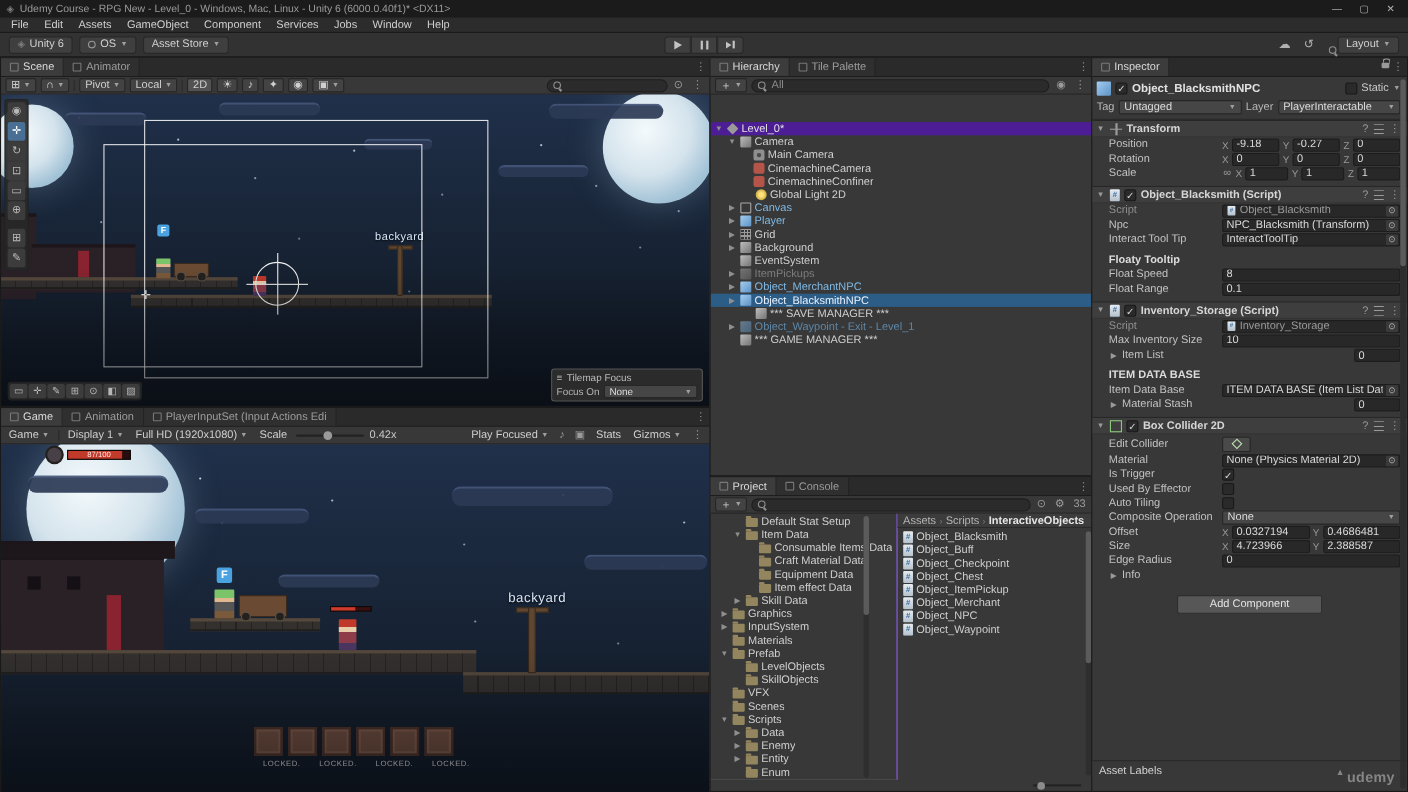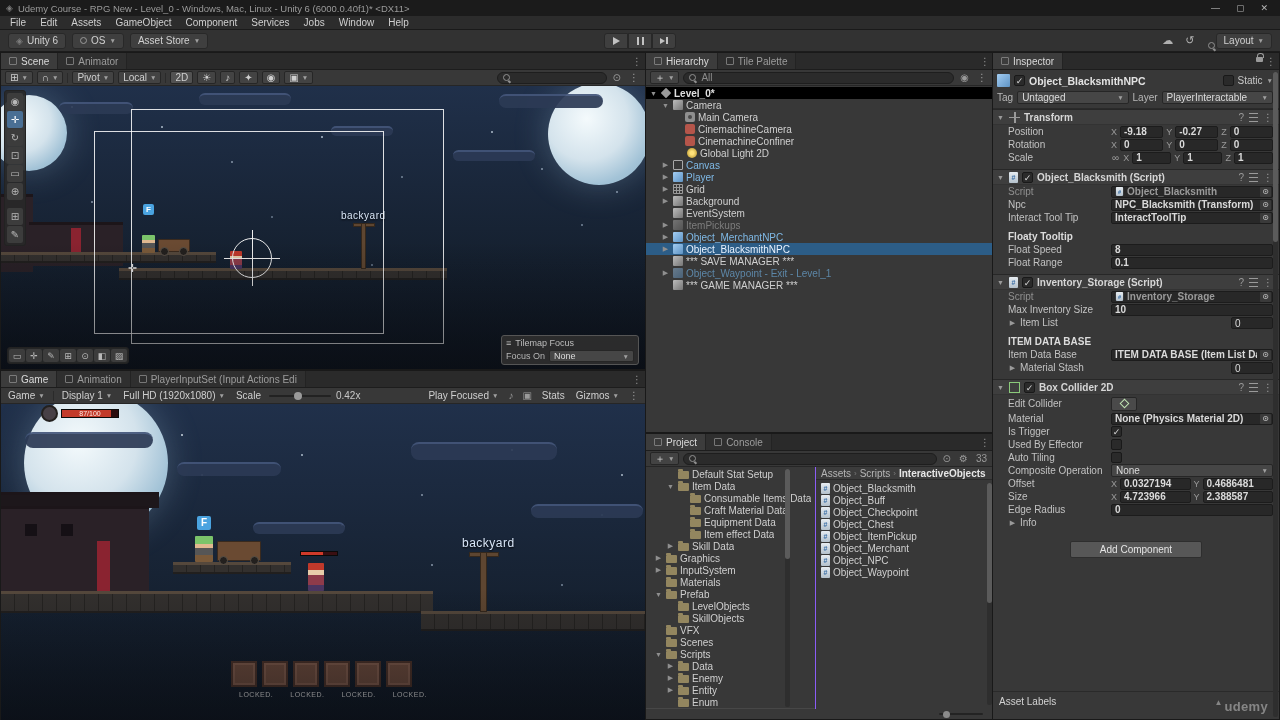--- a/index.html
+++ b/index.html
@@ -67,21 +67,21 @@
   .pt-count { color:#9a9a9a; padding:0 2px; }
 
   
   .tree { flex:1; overflow:hidden; padding-top:1px; }
   .trow { height:12px; display:flex; align-items:center; gap:3px; padding-right:4px; color:#cfcfcf; white-space:nowrap; overflow:hidden; }
   .trow .fold { width:9px; flex:none; text-align:center; color:#8f8f8f; font-size:7px; }
   .trow.sel { background:var(--selection,#2c5d87); color:#e8f2ff; }
   .trow.prefab { color:var(--prefab-text,#7fb9e6); }
   .trow.dim { color:#7d7d7d; }
   .trow.dimblue { color:#5d87a8; }
-  .trow.scene-row { background:#000000; font-weight:bold; color:#e0e0e0; }
+  .trow.scene-row { background:#4c1d95; font-weight:normal; color:#e0e0e0;margin-top:24px; }
   .trow.activefolder { background:#474747; }
   .lbl { overflow:hidden; text-overflow:clip; white-space:nowrap; }
 
   .oi { width:10px; height:10px; flex:none; border-radius:1px; }
   .oi.cube { background:linear-gradient(135deg,#bdbdbd,#757575); }
   .oi.prefabcube { background:linear-gradient(135deg,#a3cdf2,#5e93c4); }
   .oi.cam { background:#8f8f8f; border-radius:2px; position:relative; }
   .oi.cam::after { content:""; position:absolute; left:3px; top:3px; width:4px; height:4px; border-radius:50%; background:#4a4a4a; }
   .oi.light { background:radial-gradient(circle,#ffe27a 25%,#c7a53e 75%); border-radius:50%; }
   .oi.canvasico { border:1px solid #a8a8a8; background:transparent; }
@@ -129,21 +129,21 @@
   .preset { width:9px; height:9px; background:repeating-linear-gradient(0deg,#9a9a9a 0 1px,transparent 1px 4px); }
   .chspace { flex:1; }
   .ci { width:11px; height:11px; flex:none; }
   .ci.transform { background:transparent; position:relative; }
   .ci.transform::before { content:""; position:absolute; left:5px; top:0; width:1.5px; height:11px; background:#9a9a9a; }
   .ci.transform::after { content:""; position:absolute; left:0; top:5px; width:11px; height:1.5px; background:#9a9a9a; }
   .ci.collider { border:1.5px solid #8ac97a; background:transparent; }
   .irow { height:13px; display:flex; align-items:center; gap:3px; padding:0 6px 0 15px; color:#c2c2c2; }
   .ilabel { width:100px; flex:none; overflow:hidden; white-space:nowrap; }
   .ifield { flex:1; min-width:0; background:#282828; border:1px solid #1c1c1c; border-radius:2px; height:12px;
-    display:flex; align-items:center; gap:3px; padding:0 3px; color:#dadada; overflow:hidden; white-space:nowrap;font-weight:bold; }
+    display:flex; align-items:center; gap:3px; padding:0 3px; color:#dadada; overflow:hidden; white-space:nowrap; }
   .ifield.dim .val { color:#9a9a9a; }
   .ifield .val { flex:1; min-width:0; overflow:hidden; white-space:nowrap; }
   .picker { flex:none; width:11px; height:10px; background:#3a3a3a; border-radius:1px; color:#b0b0b0;
     font-size:8px; line-height:10px; text-align:center; margin-right:-2px; }
   .axis { color:#9a9a9a; font-size:9px; flex:none; }
   .iheader { height:14px; display:flex; align-items:center; padding-left:15px; font-weight:bold; color:#dcdcdc; }
   .frow { height:13px; display:flex; align-items:center; gap:3px; padding:0 6px 0 6px; color:#c2c2c2; }
   .frow .fold { width:9px; text-align:center; color:#9a9a9a; font-size:7px; }
   .minifield { width:42px; flex:none; background:#282828; border:1px solid #1c1c1c; border-radius:2px; height:12px;
     padding:0 3px; color:#dadada; line-height:11px; }
@@ -576,21 +576,21 @@
       <div class="trow prefab" style="padding-left:15px">
         <span class="fold">▶</span>
           <span class="oi prefabcube"></span>
           <span class="lbl">Object_MerchantNPC</span>
         </div>
       <div class="trow sel" style="padding-left:15px">
         <span class="fold">▶</span>
           <span class="oi prefabcube"></span>
           <span class="lbl">Object_BlacksmithNPC</span>
         </div>
-      <div class="trow" style="padding-left:15px">
+      <div class="trow" style="padding-left:29px">
         <span class="fold"></span>
           <span class="oi cube"></span>
           <span class="lbl">*** SAVE MANAGER ***</span>
         </div>
       <div class="trow dimblue" style="padding-left:15px">
         <span class="fold">▶</span>
           <span class="oi prefabcube dimmed"></span>
           <span class="lbl">Object_Waypoint - Exit - Level_1</span>
         </div>
       <div class="trow" style="padding-left:15px">

